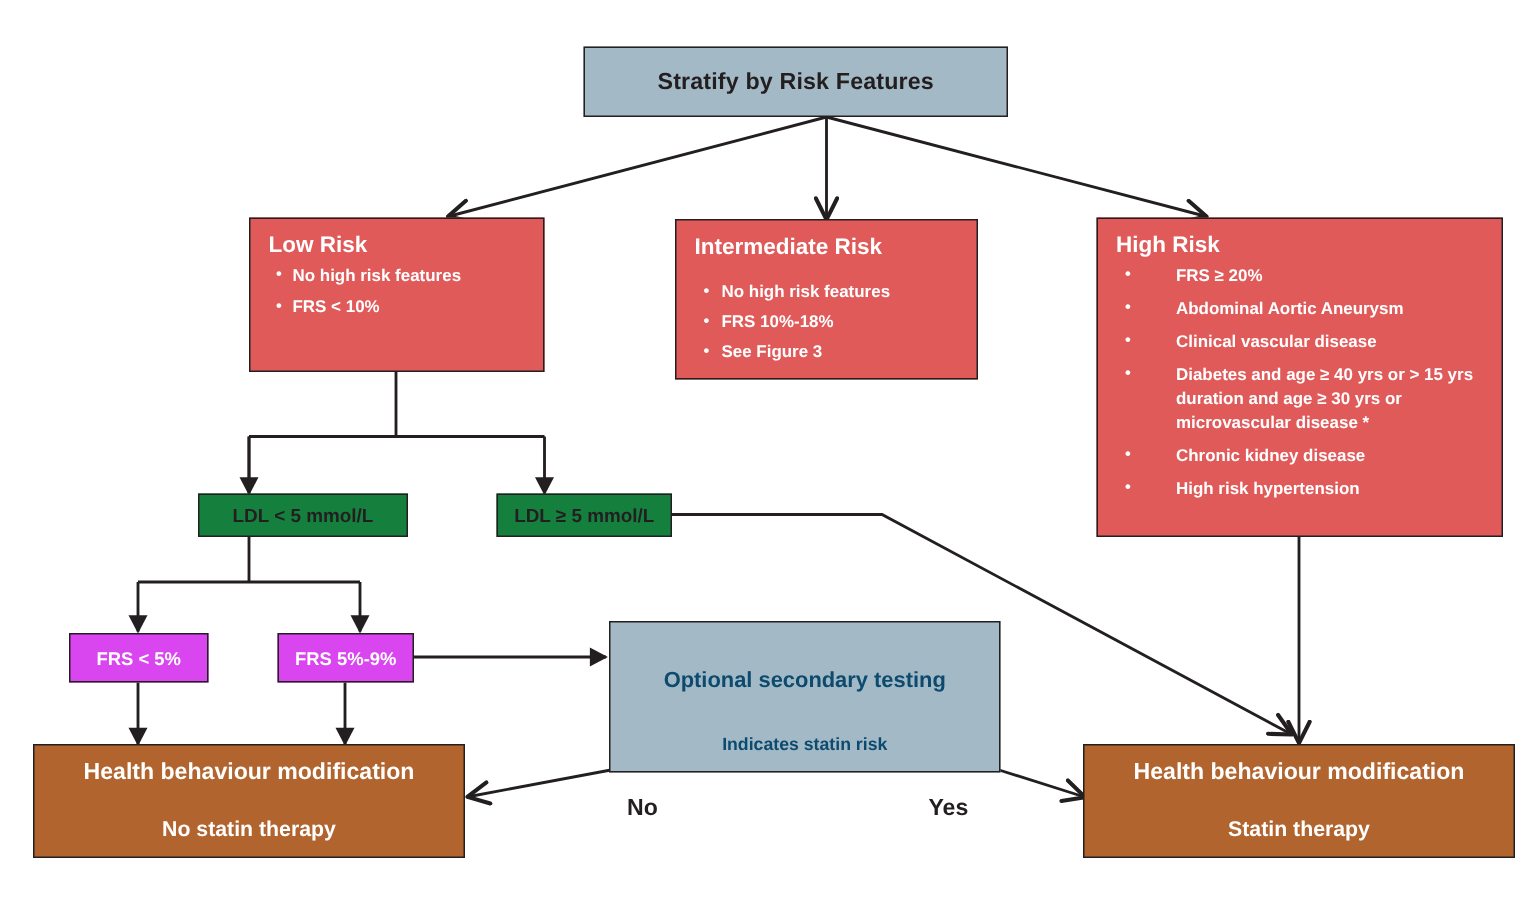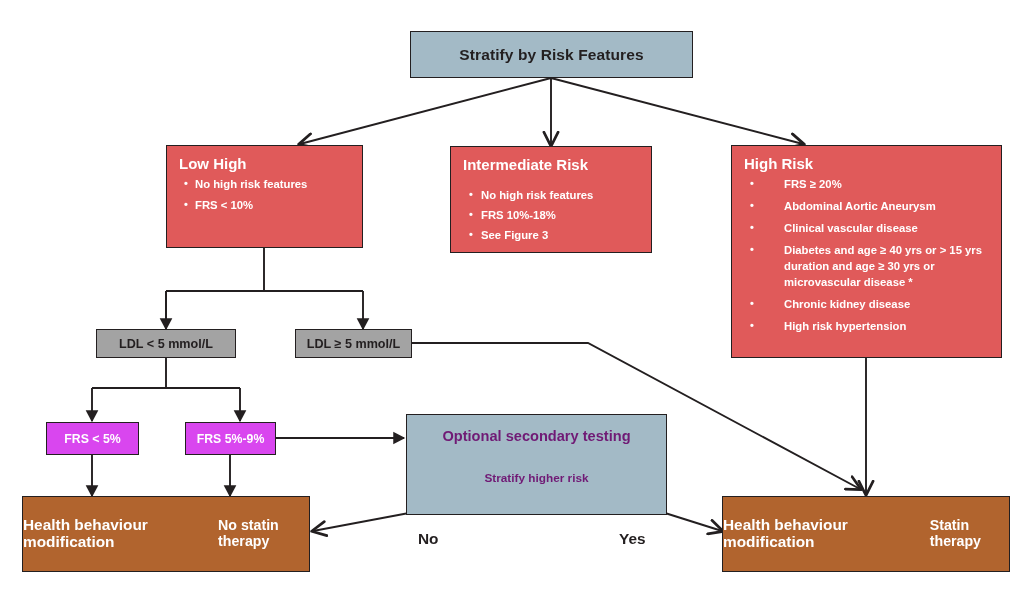--- a/index.html
+++ b/index.html
@@ -94,61 +94,63 @@
   }
   .n-intermediate .title { margin-bottom: 14px; }
   .n-intermediate li { margin-bottom: 4px; }
   .n-intermediate.bullets-tight li { padding-left: 18px; }
   .n-intermediate.bullets-tight li::before { left: 6px; }
   .n-low.bullets-tight li { padding-left: 16px; margin-bottom: 5px; }
   .n-low.bullets-tight li::before { left: 5px; }
 
   
   .n-ldl {
-    background: #a3a3a3;
+    background: #15803d;
     color: #231f20;
     display: flex;
     align-items: center;
     justify-content: center;
     font-size: 12.6px;
+    margin-left: 36px;
   }
 
   
   .n-frs {
     background: #d946ef;
     color: #ffffff;
     display: flex;
     align-items: center;
     justify-content: center;
     font-size: 12.3px;
     border-width: 1.6px;
   }
 
   
   .n-optional {
     background: #a3bac6;
-    color: #701a75;
-    padding-top: 13px;
+    color: #0c4a6e;
+    padding-top: 31px;
   }
   .n-optional .opt-title {
     text-align: center;
     font-size: 14.6px;
     line-height: 1.2;
   }
   .n-optional .opt-sub {
     text-align: center;
     font-size: 11.8px;
     margin-top: 25px;
   }
 
   
   .n-outcome {
     background: #b1642e;
     color: #ffffff;
     display: flex;
+    flex-direction: column;
     align-items: center;
     justify-content: center;
     gap: 22px;
   }
   .n-outcome .line1 { font-size: 15.4px; line-height: 1.1; }
   .n-outcome .line2 { font-size: 14.2px; line-height: 1.1; }
 
   
   .edge-label {
     position: absolute;
@@ -200,26 +202,26 @@
       <path d="M411,343 L588,343 L860,489" marker-end="url(#arrowOpen)" stroke-linejoin="miter"></path>
 
       <line x1="866" y1="358" x2="866" y2="494" marker-end="url(#arrowOpen)"></line>
 
       <line x1="409" y1="513" x2="313" y2="531" marker-end="url(#arrowOpen)"></line>
 
       <line x1="665" y1="513" x2="722" y2="531" marker-end="url(#arrowOpen)"></line>
     </g>
   </svg>
 
-  <div class="node n-stratify" style="left:410px; top:31px; width:283px; height:47px;">
+  <div class="node n-stratify" style="left:389px; top:31px; width:283px; height:47px;">
     <span>Stratify by Risk Features</span>
   </div>
 
   <div class="node n-risk n-low bullets-tight" style="left:166px; top:145px; width:197px; height:103px;">
-    <div class="title">Low High</div>
+    <div class="title">Low Risk</div>
     <ul>
       <li>No high risk features</li>
       <li>FRS &lt; 10%</li>
     </ul>
   </div>
 
   <div class="node n-risk n-intermediate bullets-tight" style="left:450px; top:146px; width:202px; height:107px;">
     <div class="title">Intermediate  Risk</div>
     <ul>
       <li>No high risk features</li>
@@ -251,21 +253,21 @@
   <div class="node n-frs" style="left:46px; top:422px; width:93px; height:33px;">
     <span>FRS &lt; 5%</span>
   </div>
 
   <div class="node n-frs" style="left:185px; top:422px; width:91px; height:33px;">
     <span>FRS 5%-9%</span>
   </div>
 
   <div class="node n-optional" style="left:406px; top:414px; width:261px; height:101px;">
     <div class="opt-title">Optional secondary testing</div>
-    <div class="opt-sub">Stratify higher risk</div>
+    <div class="opt-sub">Indicates statin risk</div>
   </div>
 
   <div class="edge-label" style="left:418px; top:508px;">No</div>
   <div class="edge-label" style="left:619px; top:508px;">Yes</div>
 
   <div class="node n-outcome" style="left:22px; top:496px; width:288px; height:76px;">
     <div class="line1">Health behaviour modification</div>
     <div class="line2">No statin therapy</div>
   </div>
 

